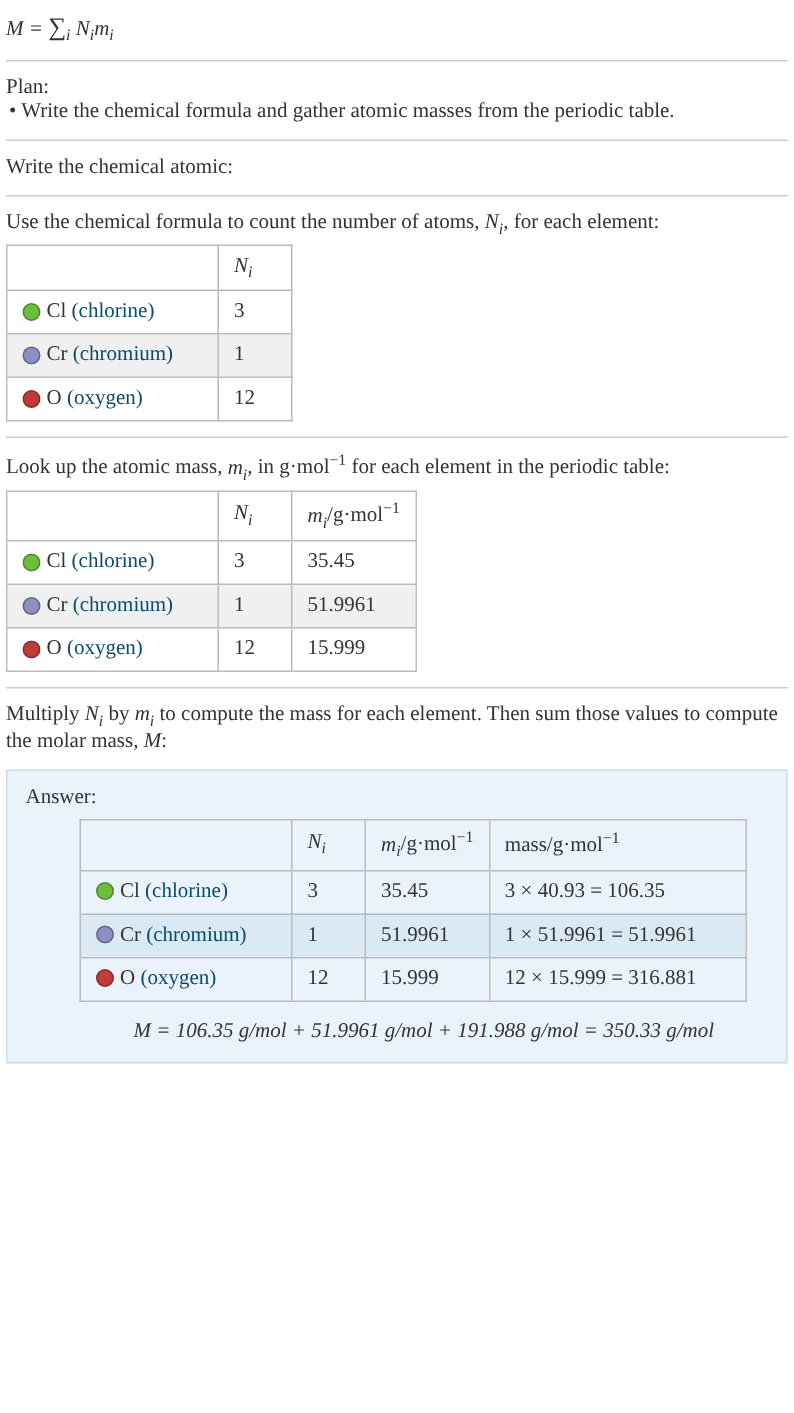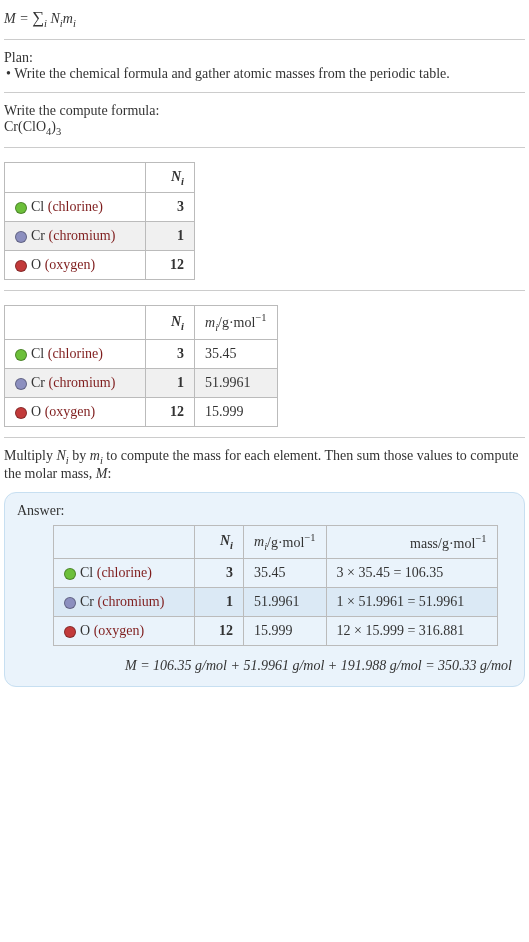--- a/index.html
+++ b/index.html
@@ -58,47 +58,47 @@
     width: 10px;
     height: 10px;
     border-radius: 50%;
     margin-right: 4px;
     border: 1px solid rgba(0,0,0,0.3);
     vertical-align: middle;
   }
   .dot-cl { background: #6cbf3a; }
   .dot-cr { background: #8c8fbf; }
   .dot-o  { background: #c23a3a; }
-  .gray { color: #7f1d1d; }
+  .gray { color: #0c4a6e; }
   .answer-box {
     background: #eaf3fb;
     border: 1px solid #c7dff1;
-    border-radius: 12px;
+    border-radius: 0;
     padding: 10px 12px;
     margin-top: 6px;
   }
   .answer-box table {
     margin-top: 6px;
     margin-left: 36px;
   }
   .answer-box table tr:nth-child(even) td { background: #dbe9f5; }
   .answer-box table tr:nth-child(odd) td  { background: #eaf3fb; }
   .answer-box thead th { background: #eaf3fb; }
   .center-eq {
-    text-align: right;
+    text-align: center;
     margin: 12px 0 2px 36px;
     font-style: italic;
     font-family: Georgia, serif;
   }
   .math {
     font-style: italic;
     font-family: Georgia, serif;
   }
   .col-empty { min-width: 120px; }
-  .ni-cell { text-align: right; min-width: 28px; font-weight: bold;}
+  .ni-cell { min-width: 28px;}
   .bullet { margin-left: 2px; }
 </style>
 </head>
 <body>
 
 <div class="section">
   <div class="math">
     M = <span class="sum">∑</span><span class="sub">i</span> N<span class="sub">i</span>m<span class="sub">i</span>
   </div>
 </div>
@@ -106,28 +106,28 @@
 
 <div class="section">
   <div>Plan:</div>
   <div class="bullet">
     • Write the chemical formula and gather atomic masses from the periodic table.
   </div>
 </div>
 <hr>
 
 <div class="section">
-  <div>Write the compute formula:</div>
+  <div>Write the chemical atomic:</div>
+</div>
+<hr>
+
+<div class="section">
   <div>
-    Cr(ClO<span class="sub">4</span>)<span class="sub">3</span>
-  </div>
-</div>
-<hr>
-
-<div class="section">
+    Use the chemical formula to count the number of atoms, <span class="math">N<span class="sub">i</span></span>, for each element:
+  </div>
   <table>
     <thead>
       <tr>
         <th class="col-empty"></th>
         <th class="ni-cell"><span class="math">N<span class="sub">i</span></span></th>
       </tr>
     </thead>
     <tbody>
       <tr>
         <td><span class="dot dot-cl"></span><span>Cl</span> <span class="gray">(chlorine)</span></td>
@@ -140,20 +140,23 @@
       <tr>
         <td><span class="dot dot-o"></span><span>O</span> <span class="gray">(oxygen)</span></td>
         <td class="ni-cell">12</td>
       </tr>
     </tbody>
   </table>
 </div>
 <hr>
 
 <div class="section">
+  <div>
+    Look up the atomic mass, <span class="math">m<span class="sub">i</span></span>, in g·mol<span class="sup">−1</span> for each element in the periodic table:
+  </div>
   <table>
     <thead>
       <tr>
         <th class="col-empty"></th>
         <th class="ni-cell"><span class="math">N<span class="sub">i</span></span></th>
         <th><span class="math">m<span class="sub">i</span></span>/g·mol<span class="sup">−1</span></th>
       </tr>
     </thead>
     <tbody>
       <tr>
@@ -183,29 +186,29 @@
 </div>
 
 <div class="answer-box">
   <div>Answer:</div>
   <table>
     <thead>
       <tr>
         <th class="col-empty"></th>
         <th class="ni-cell"><span class="math">N<span class="sub">i</span></span></th>
         <th><span class="math">m<span class="sub">i</span></span>/g·mol<span class="sup">−1</span></th>
-        <th style="min-width:150px;text-align:right">mass/g·mol<span class="sup">−1</span></th>
+        <th style="min-width:150px;text-align:left">mass/g·mol<span class="sup">−1</span></th>
       </tr>
     </thead>
     <tbody>
       <tr>
         <td><span class="dot dot-cl"></span><span>Cl</span> <span class="gray">(chlorine)</span></td>
         <td class="ni-cell">3</td>
         <td>35.45</td>
-        <td>3 × 35.45 = 106.35</td>
+        <td>3 × 40.93 = 106.35</td>
       </tr>
       <tr>
         <td><span class="dot dot-cr"></span><span>Cr</span> <span class="gray">(chromium)</span></td>
         <td class="ni-cell">1</td>
         <td>51.9961</td>
         <td>1 × 51.9961 = 51.9961</td>
       </tr>
       <tr>
         <td><span class="dot dot-o"></span><span>O</span> <span class="gray">(oxygen)</span></td>
         <td class="ni-cell">12</td>

